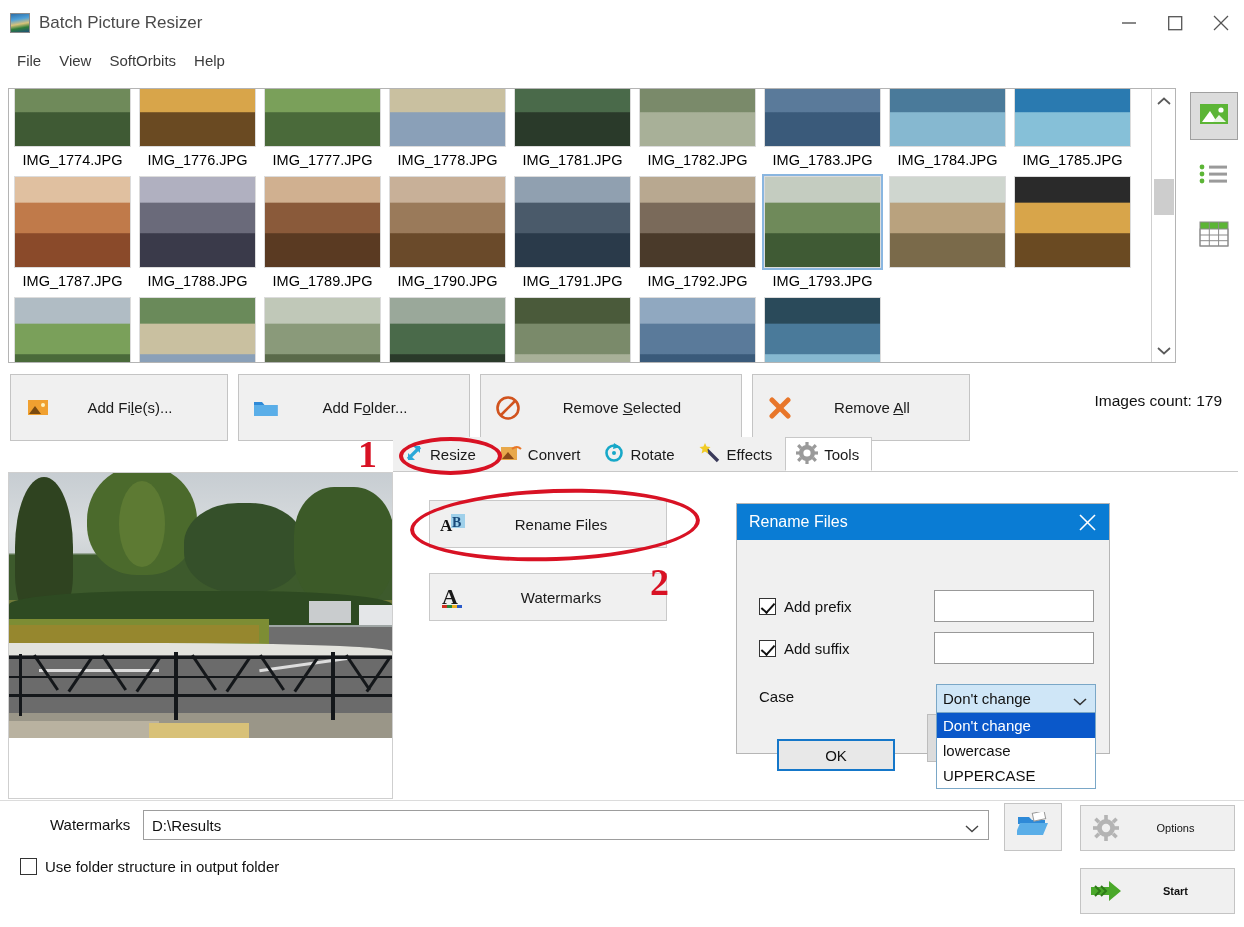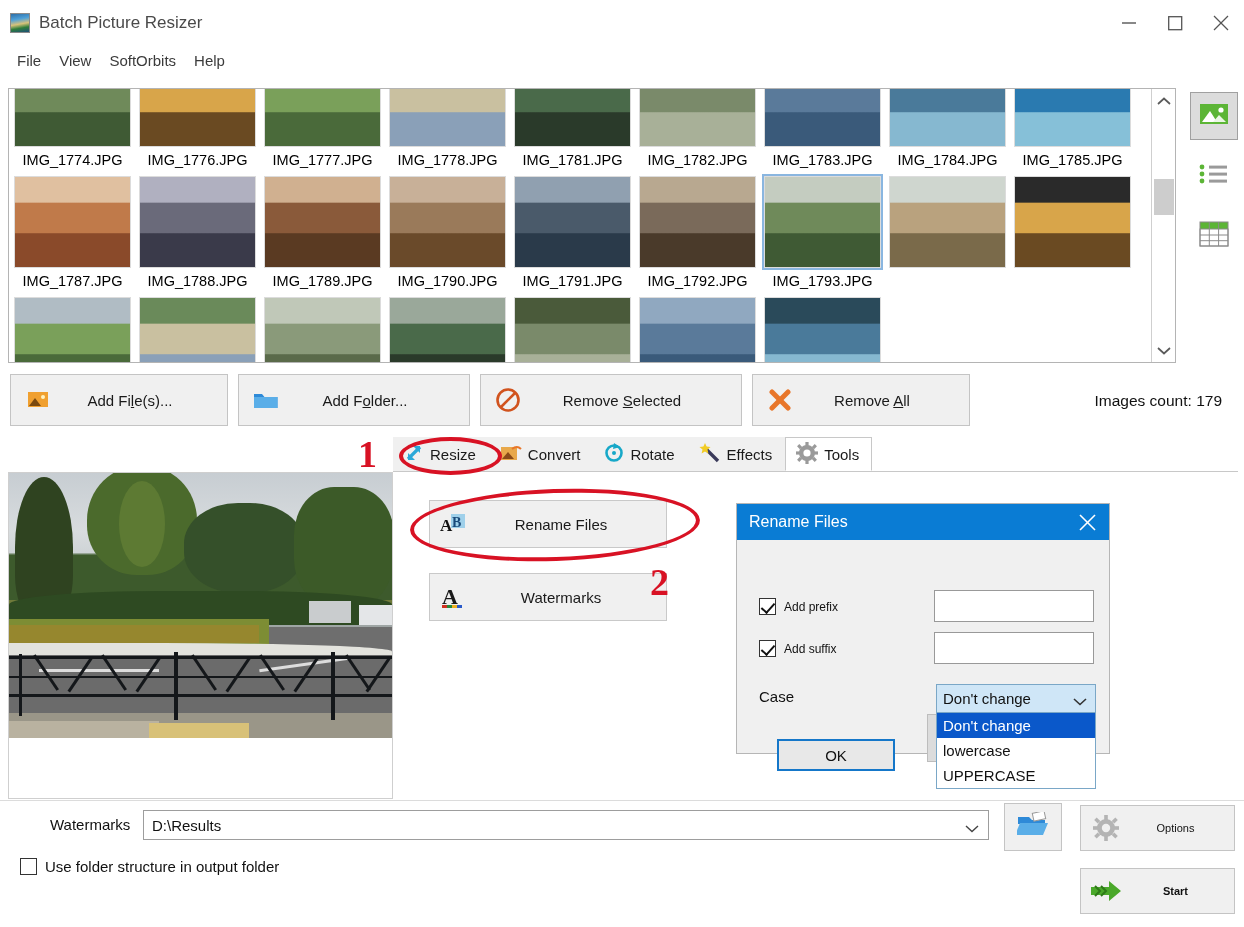--- a/index.html
+++ b/index.html
@@ -66,21 +66,21 @@
   .vs-thumb { position:absolute; left:2px; width:20px; height:36px; top:66px; background:#cdcdcd; }
 
   
   .viewbar { position:absolute; left:1190px; top:92px; width:48px; }
   .viewbtn { width:48px; height:48px; display:flex; align-items:center; justify-content:center; margin-bottom:12px; }
   .viewbtn.active { background:#dcdcdc; border:1px solid #a0a0a0; }
 
   
   .actions { position:absolute; left:10px; top:374px; display:flex; gap:10px; }
   .abtn {
-    height:52px; background:#f0f0f0; border:1px solid #c4c4c4;
+    height:67px; background:#f0f0f0; border:1px solid #c4c4c4;
     display:flex; align-items:center; padding:0 12px;
   }
   .abtn .ico { width:30px; flex:none; display:flex; align-items:center; justify-content:center; }
   .abtn .lbl { flex:1; text-align:center; font-size:15px; color:#1a1a1a; padding-right:8px; }
   .w1 { width:218px; } .w2 { width:232px; } .w3 { width:262px; } .w4 { width:218px; }
   u { text-decoration:underline; }
   .imgcount { position:absolute; right:22px; top:392px; font-size:15.5px; color:#111; }
 
   
   .tabstrip {
@@ -131,21 +131,21 @@
     position:absolute; left:736px; top:503px; width:374px; height:251px;
     background:#f0f0f0; border:1px solid #b6b6b6;
   }
   .dlg-title {
     height:36px; background:#0a7cd4; color:#fff;
     display:flex; align-items:center; padding-left:12px; font-size:16px;
     position:relative;
   }
   .dlg-close { position:absolute; right:0; top:0; width:44px; height:36px; display:flex; align-items:center; justify-content:center; }
   .dlg-body { position:relative; height:215px; }
-  .chkrow { position:absolute; display:flex; align-items:center; gap:8px; font-size:12px; color:#111; }
+  .chkrow { position:absolute; display:flex; align-items:center; gap:8px; font-size:15px; color:#111; }
   .cbox { width:17px; height:17px; border:1px solid #333; background:#fff; position:relative; }
   .cbox.checked::after {
     content:""; position:absolute; left:4px; top:1px; width:6px; height:11px;
     border:solid #111; border-width:0 2px 2px 0; transform:rotate(42deg);
   }
   .dlg-input { position:absolute; width:160px; height:32px; background:#fff; border:1px solid #999; }
   .dlg-label { position:absolute; font-size:15px; color:#111; }
   .combo {
     position:absolute; left:199px; top:144px; width:160px; height:29px;
     background:#cfe6f7; border:1px solid #7aa7c7;

